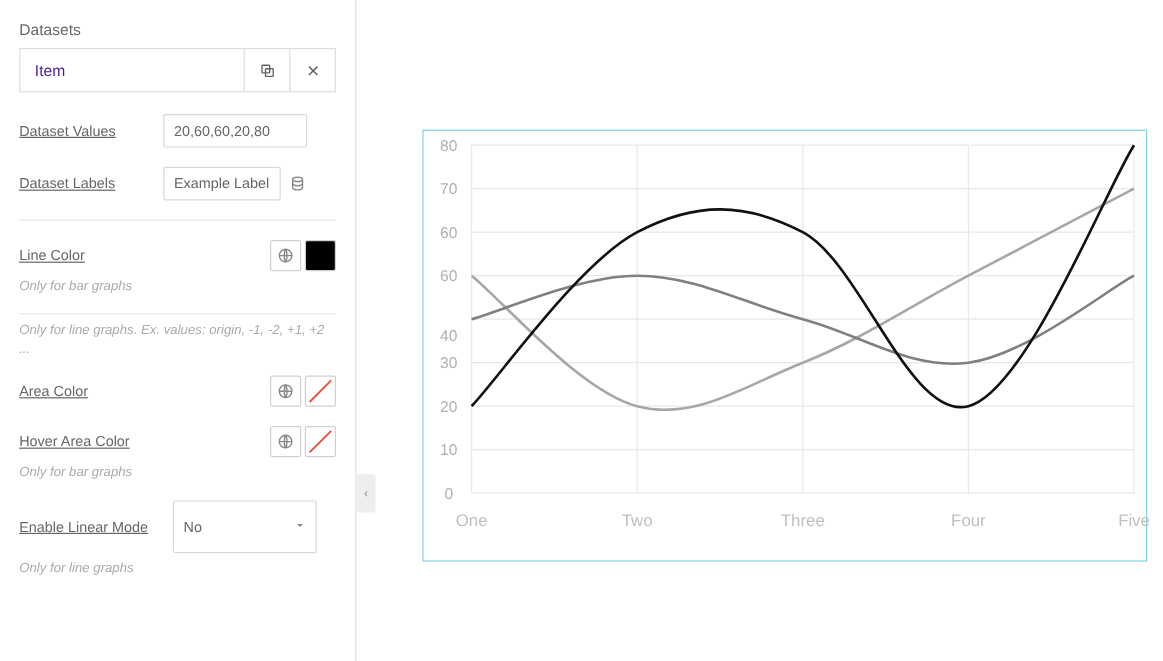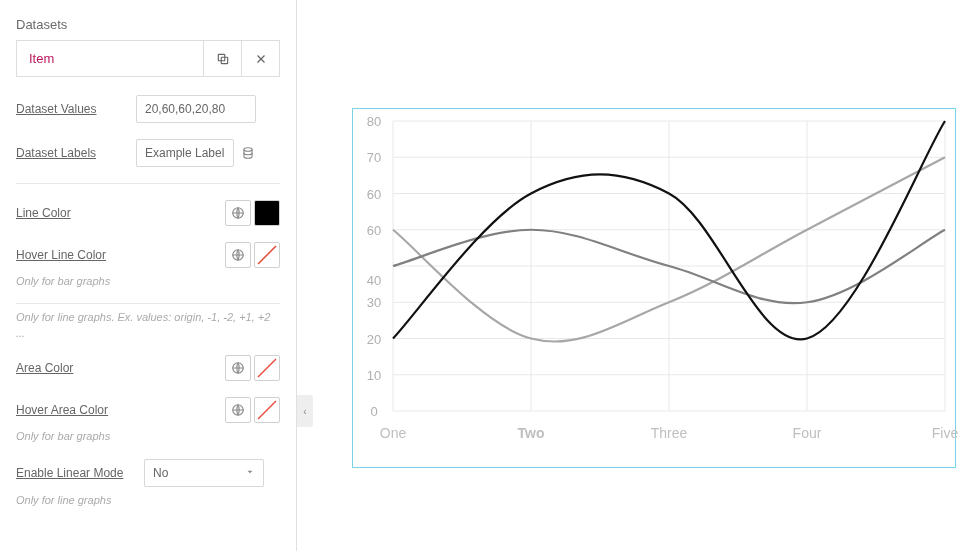--- a/index.html
+++ b/index.html
@@ -28,21 +28,21 @@
   }
   .item-header {
     display: flex;
     border: 1px solid #ddd;
     margin-bottom: 18px;
   }
   .item-header .item-label {
     flex: 1;
     padding: 10px 12px;
     font-size: 13px;
-    color: #be185d;
+    color: #4c1d95;
   }
   .item-header .icon-btn {
     width: 38px;
     display: flex;
     align-items: center;
     justify-content: center;
     border-left: 1px solid #ddd;
     color: #666;
     cursor: pointer;
     font-size: 14px;
@@ -119,21 +119,21 @@
   }
   .empty-input {
     border: 1px solid #d8d8d8;
     border-radius: 2px;
     height: 28px;
     width: 120px;
   }
   .select {
     border: 1px solid #d8d8d8;
     border-radius: 2px;
-    height: 28px;
+    height: 44px;
     width: 120px;
     display: flex;
     align-items: center;
     justify-content: space-between;
     padding: 0 8px;
     cursor: pointer;
     font-size: 12px;
     color: #666;
   }
   .main {
@@ -241,36 +241,20 @@
       <div class="globe-btn">
         <svg class="globe-svg" viewBox="0 0 24 24" fill="none" stroke="#888" stroke-width="2">
             <circle cx="12" cy="12" r="9"></circle>
             <path d="M3 12h18M12 3c2.5 3 2.5 15 0 18M12 3c-2.5 3-2.5 15 0 18"></path>
           </svg>
       </div>
       <div class="swatch swatch-black"></div>
     </div>
   </div>
 
-  <div class="color-row">
-    <div class="field-label">Hover Line Color</div>
-    <div class="color-controls">
-      <div class="globe-btn">
-        <svg class="globe-svg" viewBox="0 0 24 24" fill="none" stroke="#888" stroke-width="2">
-            <circle cx="12" cy="12" r="9"></circle>
-            <path d="M3 12h18M12 3c2.5 3 2.5 15 0 18M12 3c-2.5 3-2.5 15 0 18"></path>
-          </svg>
-      </div>
-      <div class="swatch swatch-nocolor">
-        <svg width="24" height="24">
-            <line x1="3" y1="21" x2="21" y2="3" stroke="#e74c3c" stroke-width="1.5"></line>
-          </svg>
-      </div>
-    </div>
-  </div>
   <div class="hint">Only for bar graphs</div>
 
   <div class="divider"></div>
 
   <div class="hint">Only for line graphs. Ex. values: origin, -1, -2, +1, +2 ...</div>
 
   <div class="color-row">
     <div class="field-label">Area Color</div>
     <div class="color-controls">
       <div class="globe-btn">
@@ -326,21 +310,21 @@
         <div class="ytick" style="top: 290px;">0</div>
         <div class="ytick" style="top: 253.75px;">10</div>
         <div class="ytick" style="top: 217.5px;">20</div>
         <div class="ytick" style="top: 181.25px;">30</div>
         <div class="ytick" style="top: 159px;">40</div>
         <div class="ytick" style="top: 108.75px;">60</div>
         <div class="ytick" style="top: 72.5px;">60</div>
         <div class="ytick" style="top: 36.25px;">70</div>
         <div class="ytick" style="top: 0px;">80</div>
         <div class="xtick" style="left: 0px;">One</div>
-        <div class="xtick" style="left: 138px; font-weight: bold;">Two</div>
+        <div class="xtick" style="left: 138px;">Two</div>
         <div class="xtick" style="left: 276px;">Three</div>
         <div class="xtick" style="left: 414px;">Four</div>
         <div class="xtick" style="left: 552px;">Five</div>
         <svg width="552" height="290" style="position: absolute; left: 0px; top: 0px; overflow: visible;">
           <g class="grid">
             <line x1="0" x2="552" y1="290" y2="290"></line>
             <line x1="0" x2="552" y1="253.75" y2="253.75"></line>
             <line x1="0" x2="552" y1="217.5" y2="217.5"></line>
             <line x1="0" x2="552" y1="181.25" y2="181.25"></line>
             <line x1="0" x2="552" y1="145" y2="145"></line>

